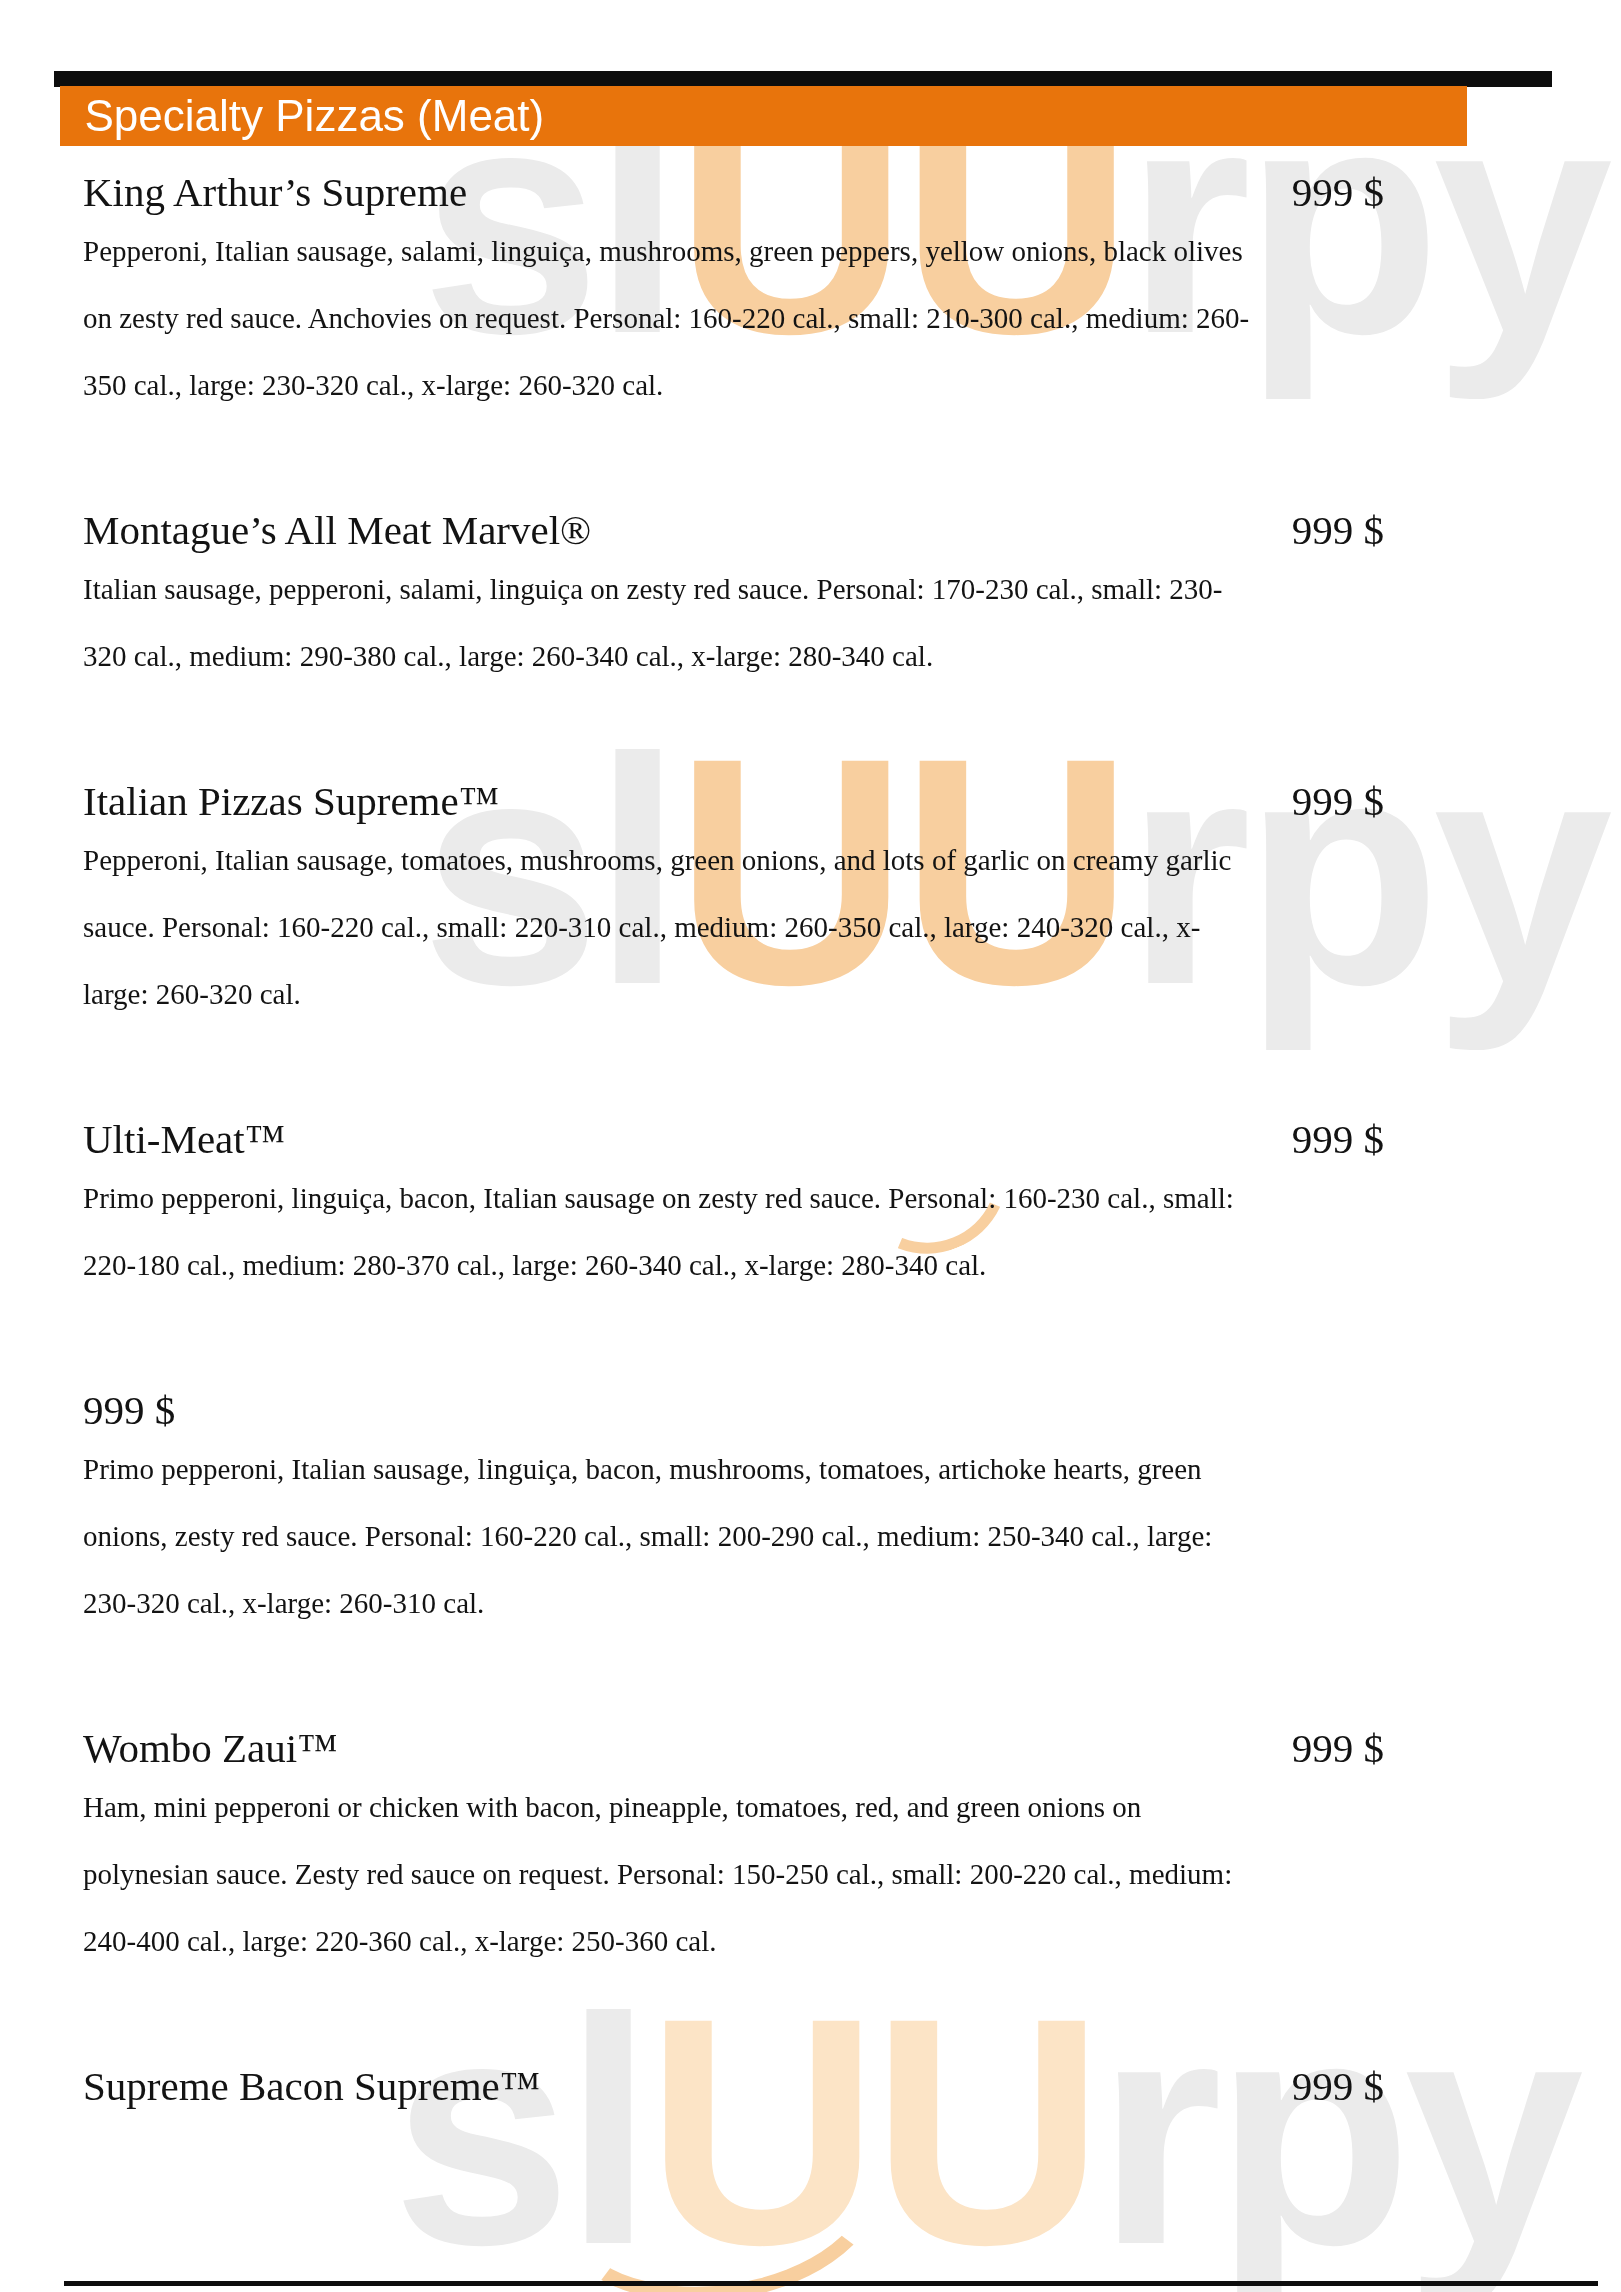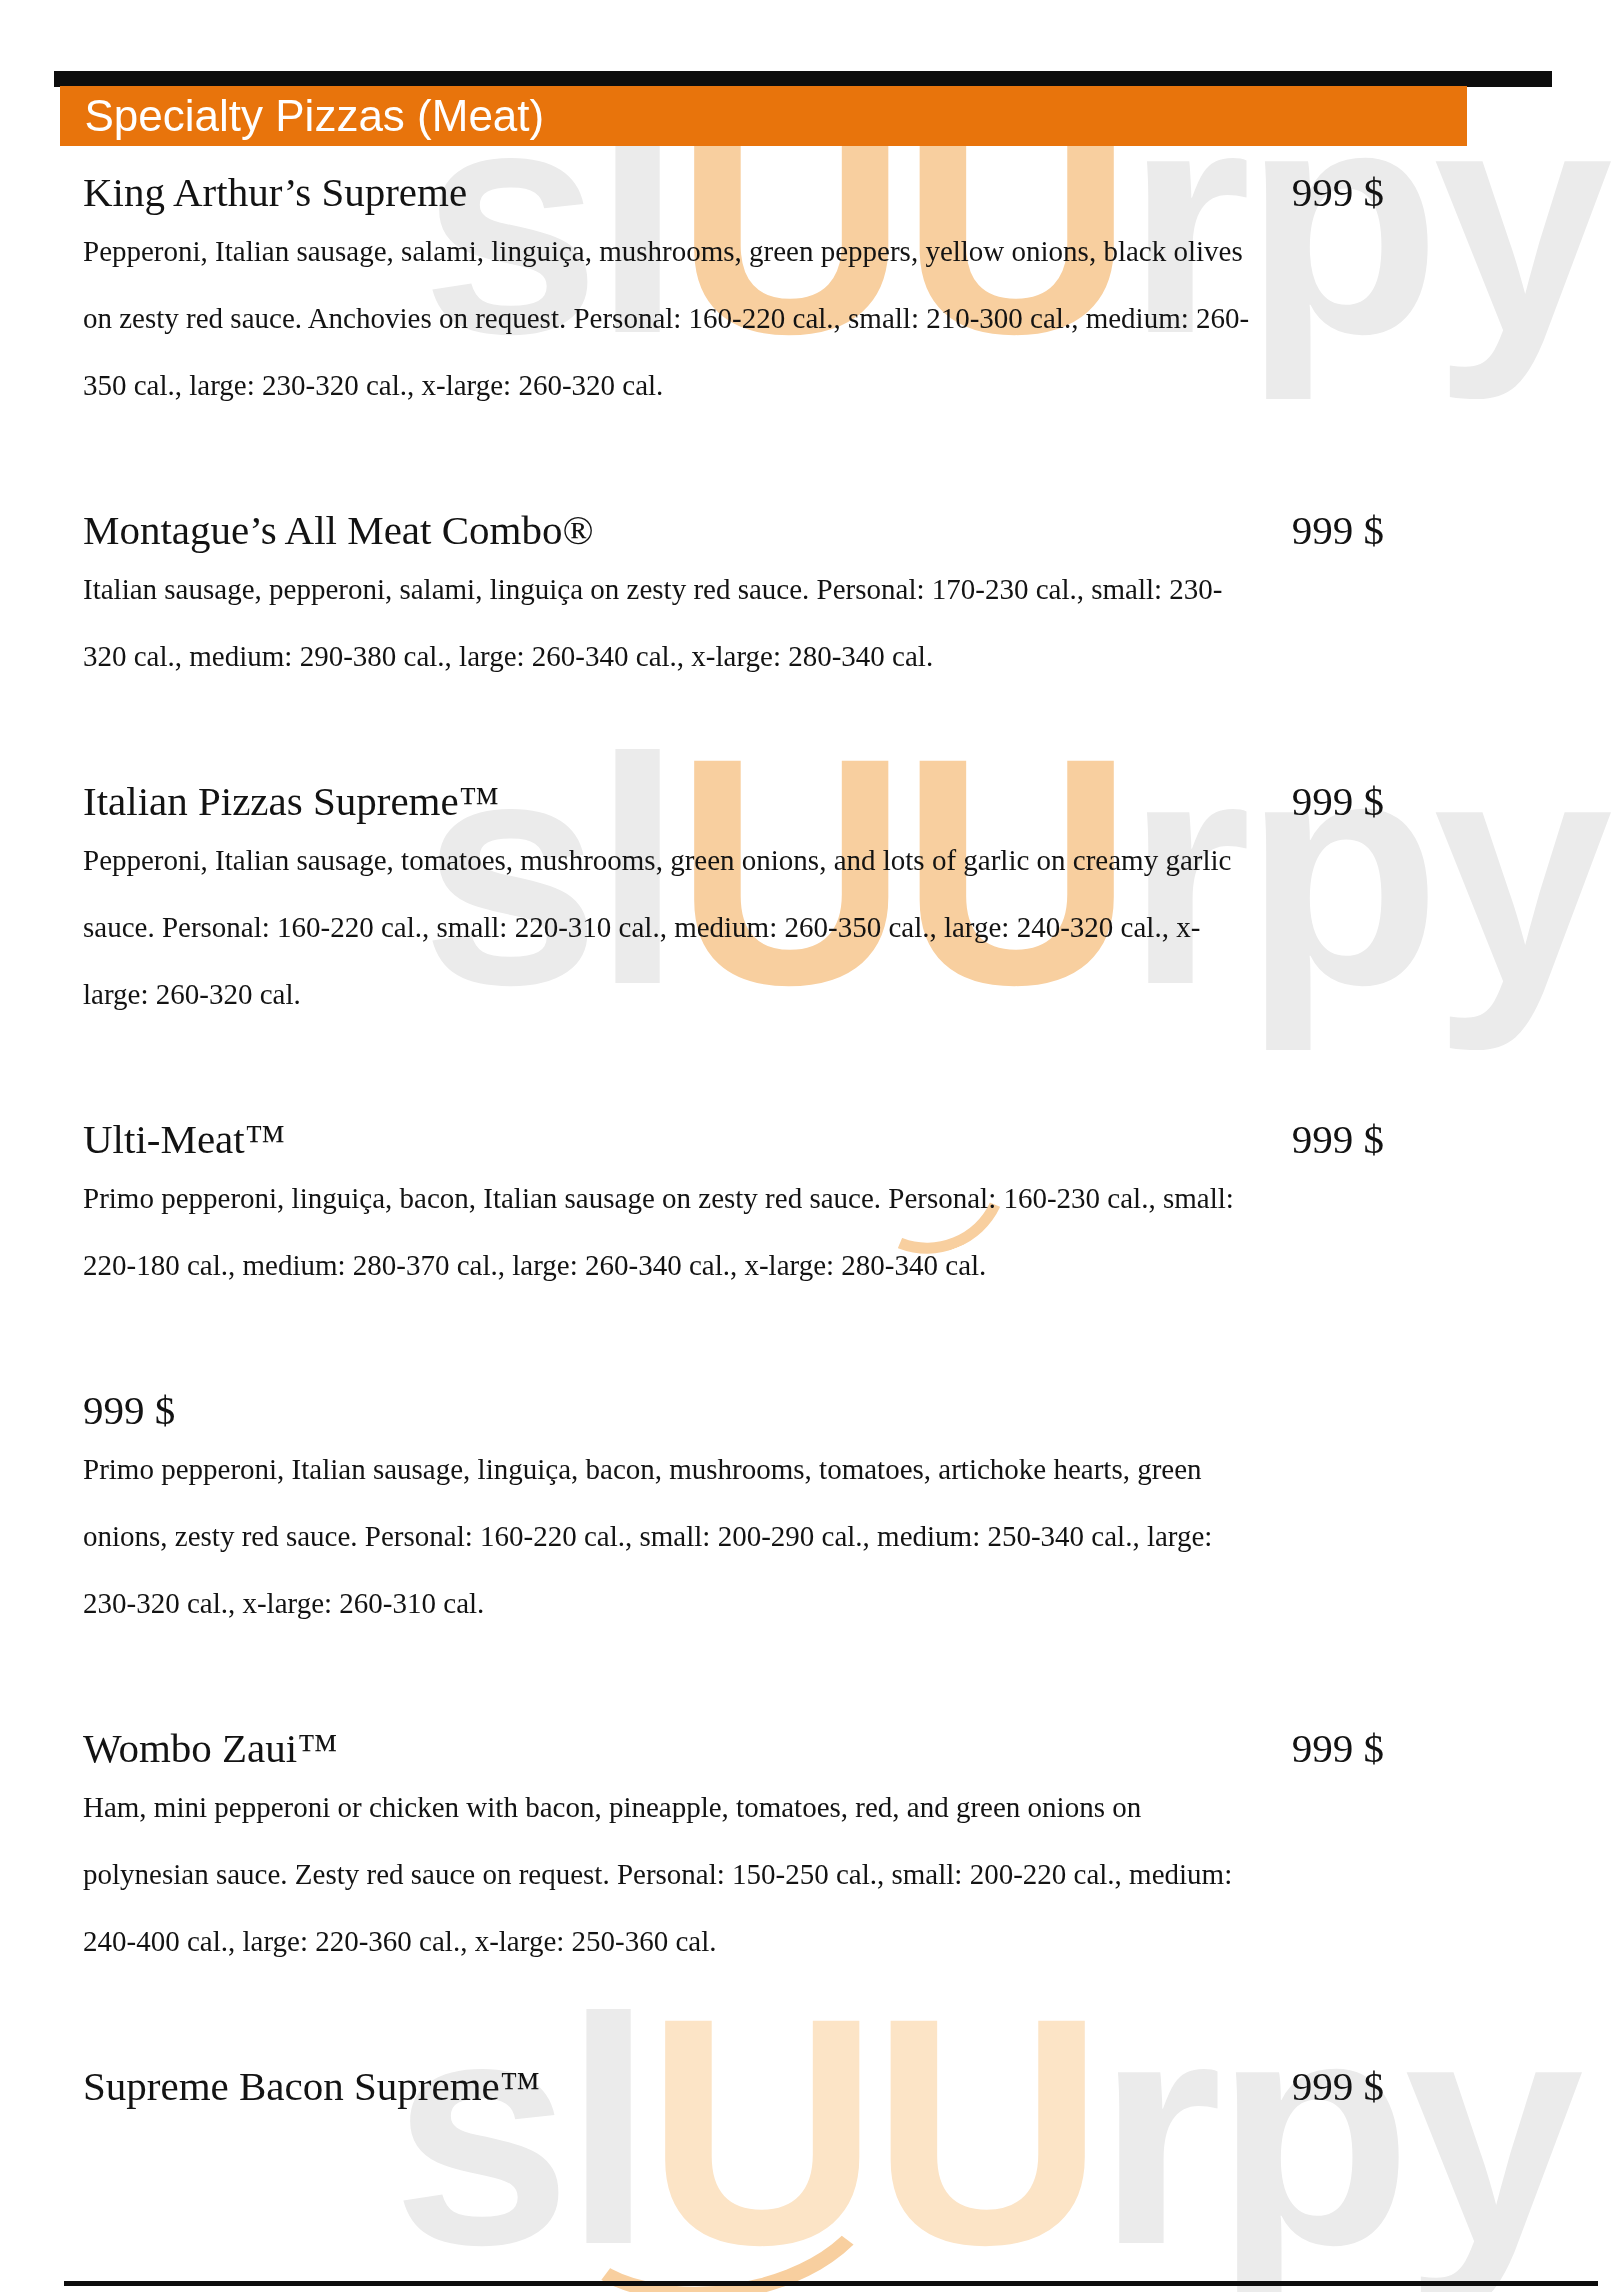--- a/index.html
+++ b/index.html
@@ -108,21 +108,21 @@
   <div class="menu-item">
     <div class="item-head">
       <span class="item-name">King Arthur’s Supreme</span>
       <span class="item-price">999 $</span>
     </div>
     <div class="item-desc">Pepperoni, Italian sausage, salami, linguiça, mushrooms, green peppers, yellow onions, black olives on zesty red sauce. Anchovies on request. Personal: 160-220 cal., small: 210-300 cal., medium: 260-350 cal., large: 230-320 cal., x-large: 260-320 cal.</div>
   </div>
 
   <div class="menu-item">
     <div class="item-head">
-      <span class="item-name">Montague’s All Meat Combo®</span>
+      <span class="item-name">Montague’s All Meat Marvel®</span>
       <span class="item-price">999 $</span>
     </div>
     <div class="item-desc">Italian sausage, pepperoni, salami, linguiça on zesty red sauce. Personal: 170-230 cal., small: 230-320 cal., medium: 290-380 cal., large: 260-340 cal., x-large: 280-340 cal.</div>
   </div>
 
   <div class="menu-item">
     <div class="item-head">
       <span class="item-name">Italian Pizzas Supreme™</span>
       <span class="item-price">999 $</span>
     </div>

